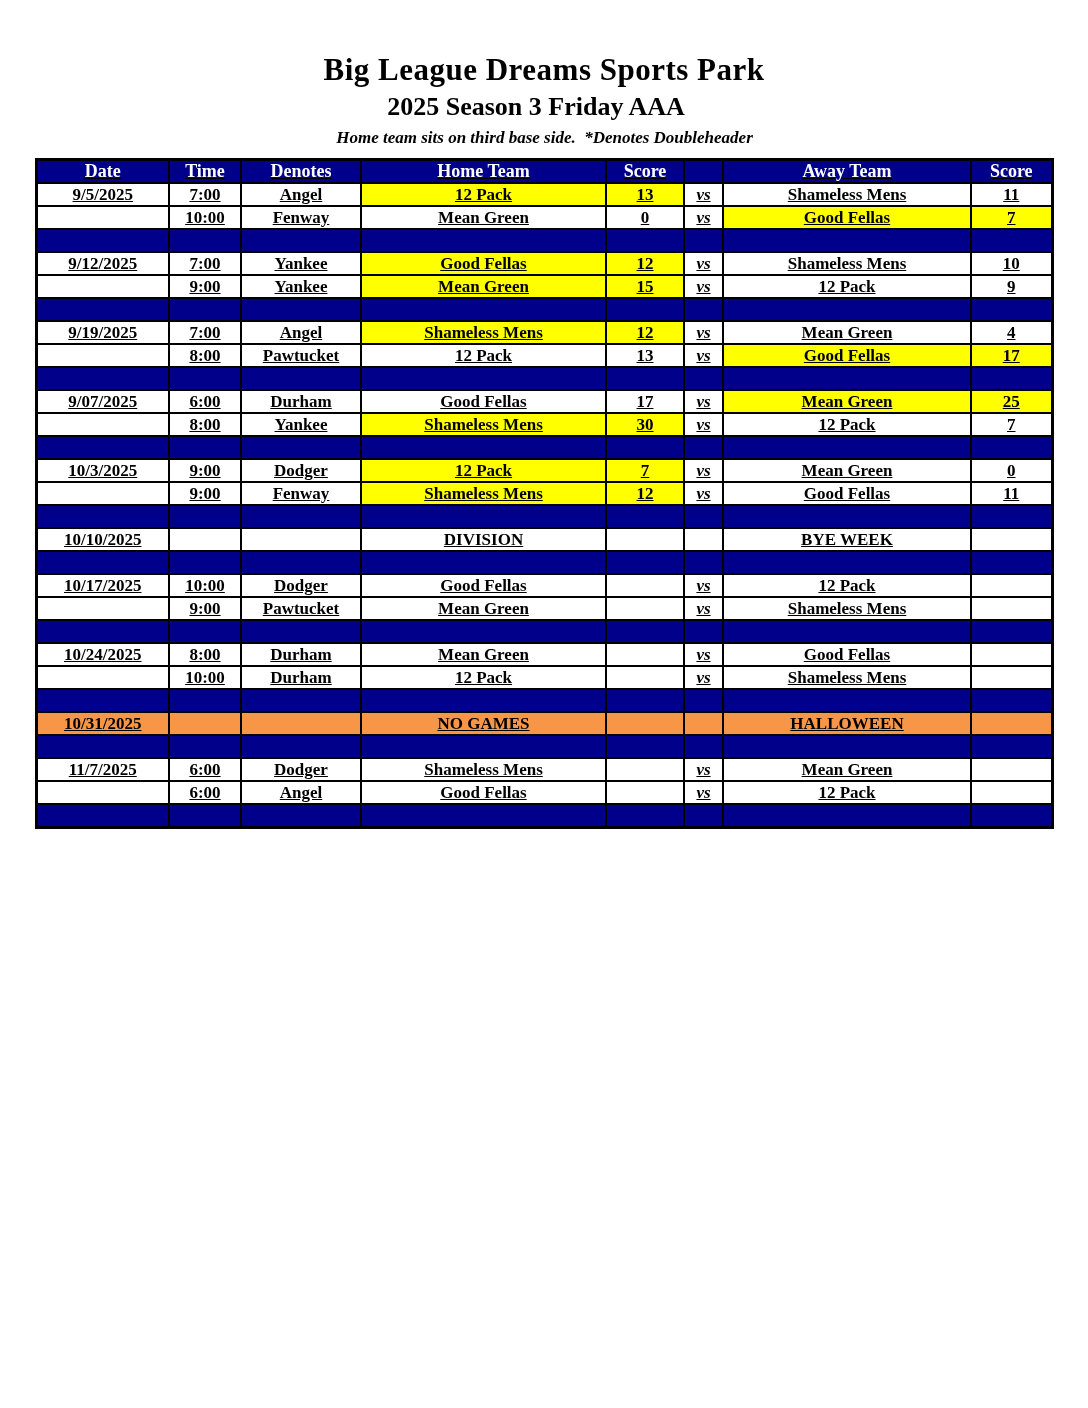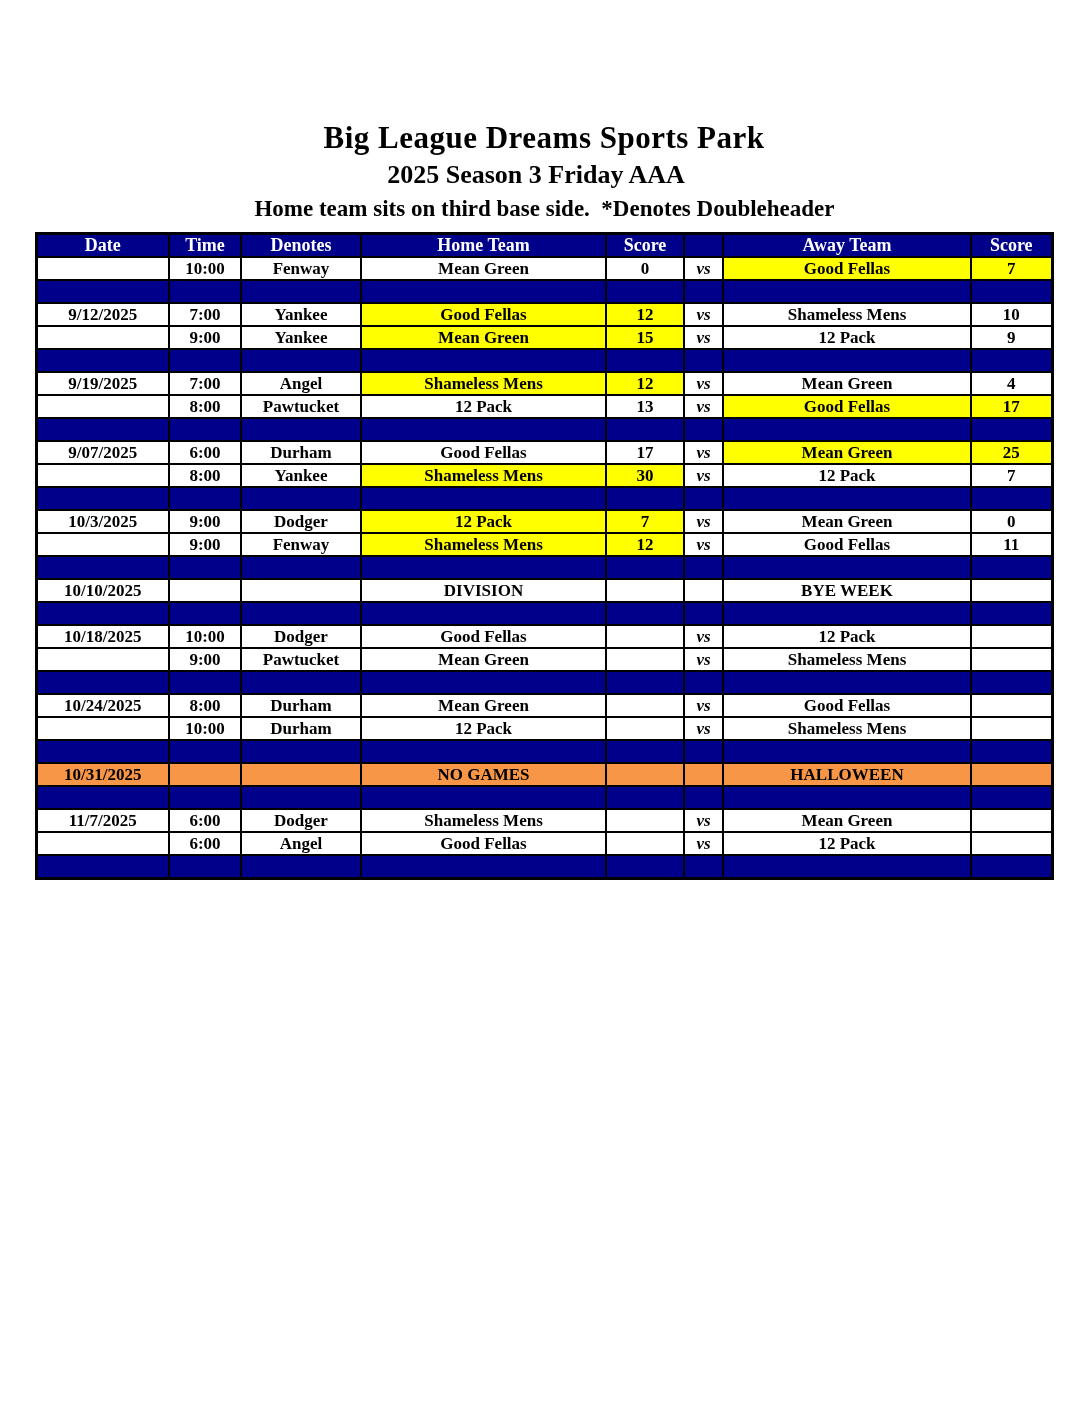--- a/index.html
+++ b/index.html
@@ -7,50 +7,52 @@
     padding: 0;
     background: #ffffff;
     width: 1088px;
     height: 1408px;
     font-family: "Liberation Serif", serif;
   }
   .page {
     width: 1088px;
     height: 1232px;
     box-sizing: border-box;
-    padding-top: 120px;
+    padding-top: 52px;
   }
   .title {
     margin: 0;
     text-align: center;
     font-size: 31px;
     font-weight: bold;
     color: #000000;
     letter-spacing: 0.5px;
   }
   .subtitle {
     margin: 4px 16px 0 0;
     text-align: center;
     font-size: 26px;
     font-weight: bold;
     color: #000000;
   }
   .tagline {
     margin: 6px 0 10px 1px;
     text-align: center;
-    font-size: 23px;
+    font-size: 17px;
     font-weight: bold;
+    font-style: italic;
     color: #000000;
     white-space: pre-wrap;
   }
   table.schedule {
     border-collapse: collapse;
     table-layout: fixed;
     margin: 5px auto;
     border: 3px solid #000000;
+    text-decoration: underline;
   }
   table.schedule th, table.schedule td {
     box-sizing: border-box;
     border: 2px solid #000000;
     height: 23px;
     padding: 0 2px;
     text-align: center;
     vertical-align: middle;
     font-weight: bold;
     font-size: 17px;
@@ -95,20 +97,30 @@
           <th class="col2">Denotes</th>
           <th class="col3">Home Team</th>
           <th class="col4">Score</th>
           <th class="col5"></th>
           <th class="col6">Away Team</th>
           <th class="col7">Score</th>
         </tr>
     </thead>
     <tbody>
         <tr class="game">
+          <td class="col0">9/5/2025</td>
+          <td class="col1">7:00</td>
+          <td class="col2">Angel</td>
+          <td class="col3 hl">12 Pack</td>
+          <td class="col4 hl">13</td>
+          <td class="col5 vs-cell">vs</td>
+          <td class="col6">Shameless Mens</td>
+          <td class="col7">11</td>
+        </tr>
+        <tr class="game">
           <td class="col0"></td>
           <td class="col1">10:00</td>
           <td class="col2">Fenway</td>
           <td class="col3">Mean Green</td>
           <td class="col4">0</td>
           <td class="col5 vs-cell">vs</td>
           <td class="col6 hl">Good Fellas</td>
           <td class="col7 hl">7</td>
         </tr>
         <tr class="separator">
@@ -255,21 +267,21 @@
           <td class="col0"></td>
           <td class="col1"></td>
           <td class="col2"></td>
           <td class="col3"></td>
           <td class="col4"></td>
           <td class="col5 vs-cell"></td>
           <td class="col6"></td>
           <td class="col7"></td>
         </tr>
         <tr class="game">
-          <td class="col0">10/18/2025</td>
+          <td class="col0">10/17/2025</td>
           <td class="col1">10:00</td>
           <td class="col2">Dodger</td>
           <td class="col3">Good Fellas</td>
           <td class="col4"></td>
           <td class="col5 vs-cell">vs</td>
           <td class="col6">12 Pack</td>
           <td class="col7"></td>
         </tr>
         <tr class="game">
           <td class="col0"></td>

